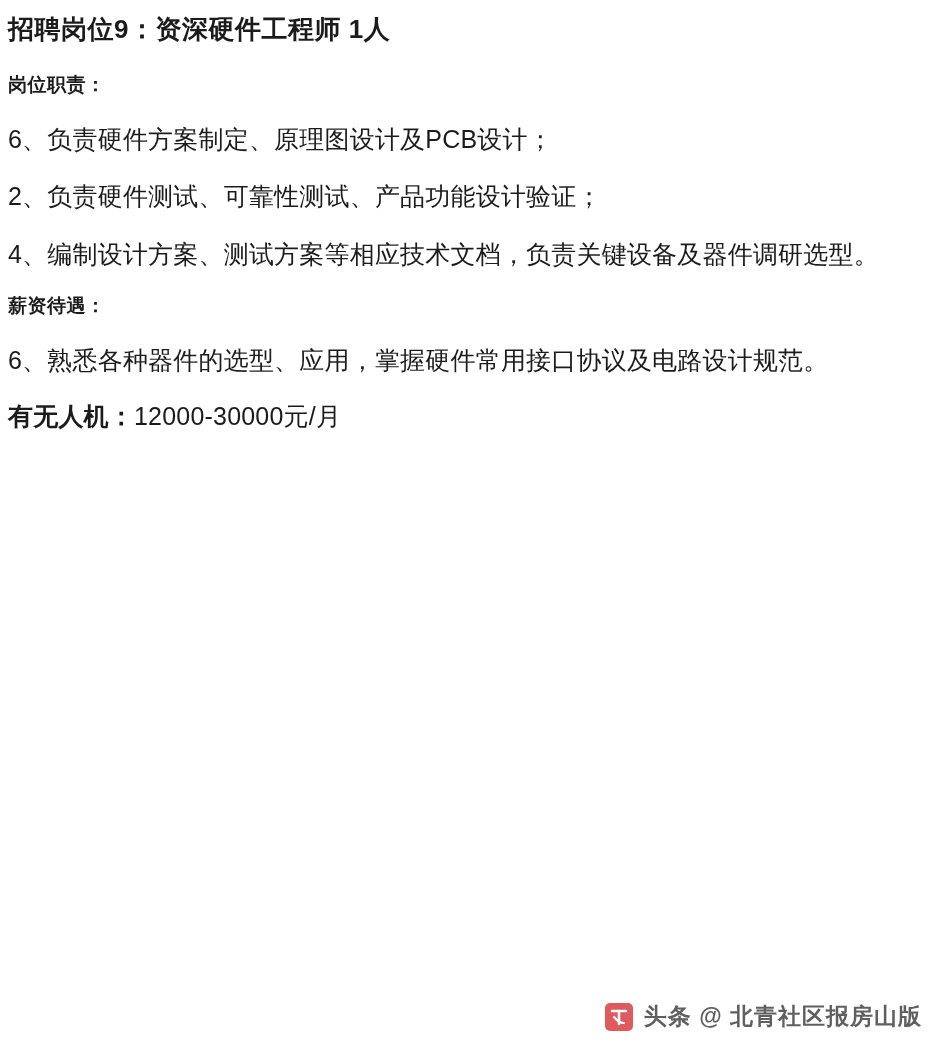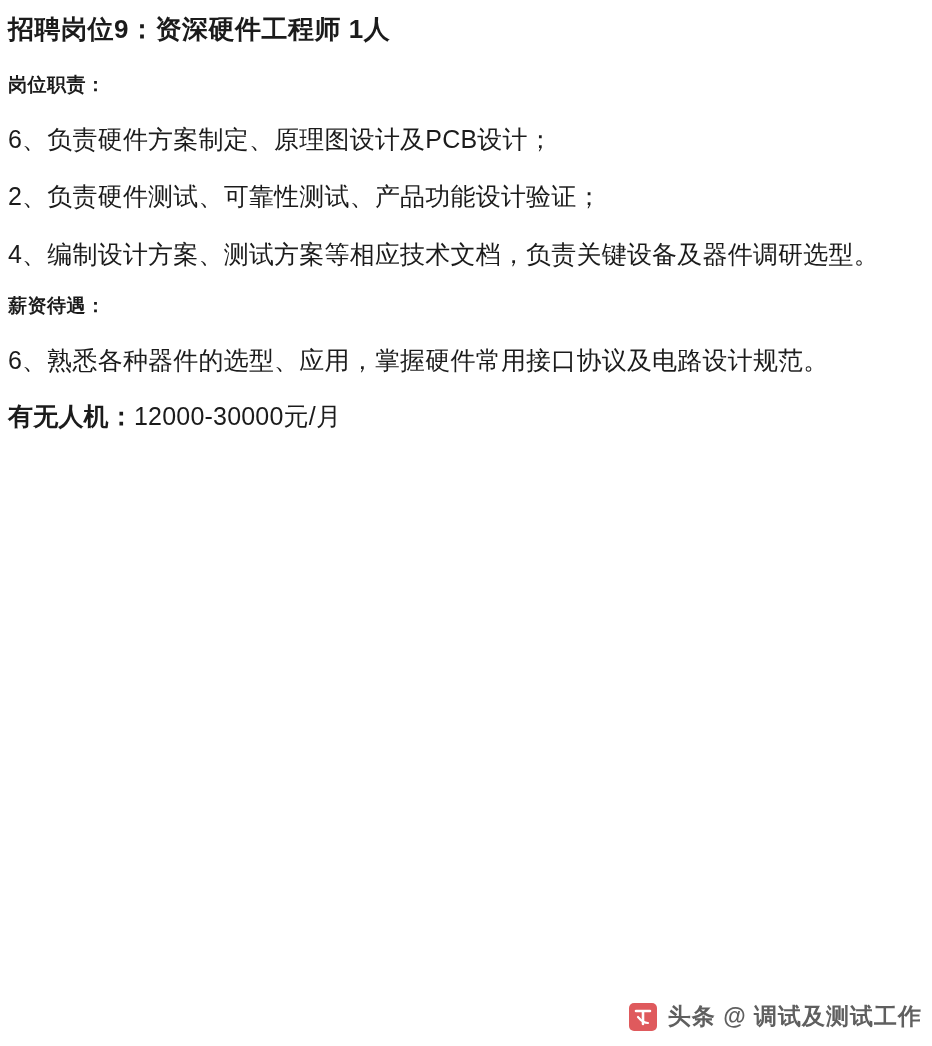--- a/index.html
+++ b/index.html
@@ -100,16 +100,16 @@
   </p>
 
   <div class="watermark">
     <span class="wm-logo">
       <svg viewBox="0 0 30 30" width="30" height="30" aria-hidden="true">
         <rect x="1" y="1" width="28" height="28" rx="5" fill="#d8363a"></rect>
         <path d="M8 9 h14 M15 9 v13" stroke="#ffffff" stroke-width="2.6" fill="none" stroke-linecap="round"></path>
         <path d="M10 15 q5 6 10 6" stroke="#ffffff" stroke-width="2.2" fill="none" stroke-linecap="round"></path>
       </svg>
     </span>
-    <span class="wm-text">头条 @ 调试及测试工作</span>
+    <span class="wm-text">头条 @ 北青社区报房山版</span>
   </div>
 
 </div>
 
 </body></html>

